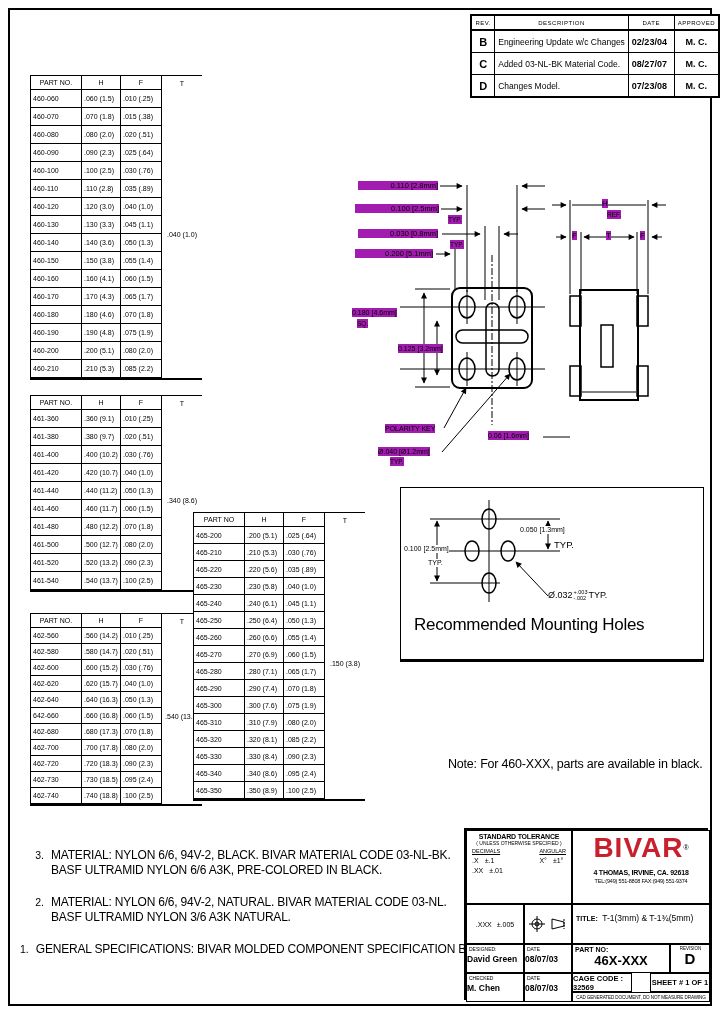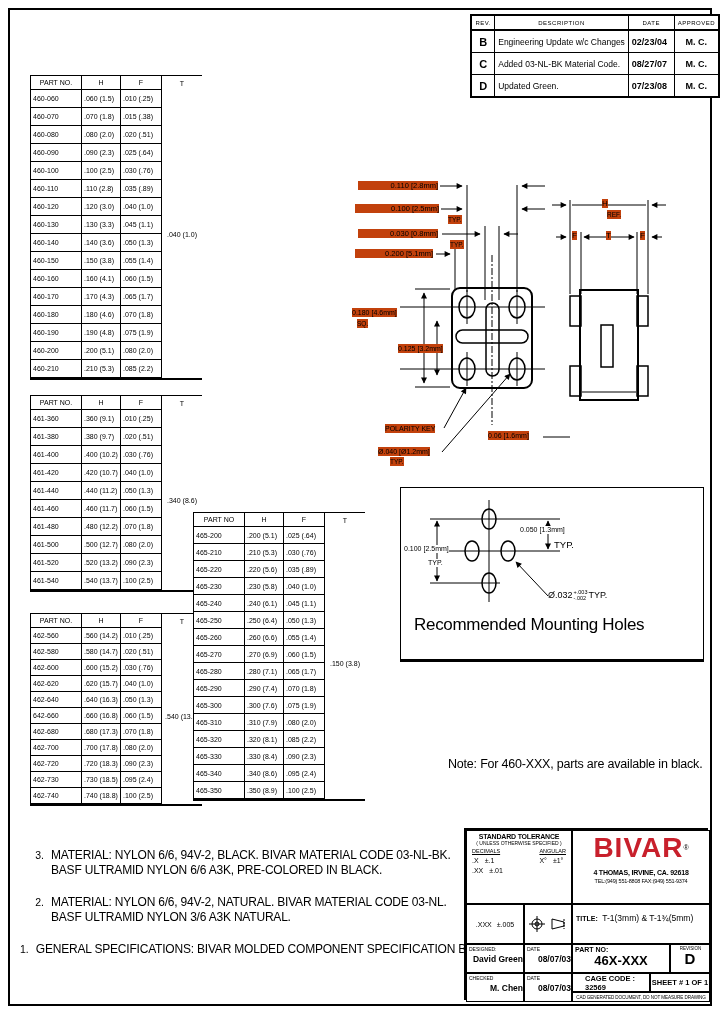--- a/index.html
+++ b/index.html
@@ -21,21 +21,21 @@
   .pt{border-collapse:collapse;}
   .pt th{border:1px solid #000;font-weight:normal;font-size:7px;height:13px;padding:0 1px;}
   .pt td{border:1px solid #000;font-size:7px;padding:0 2px;white-space:nowrap;}
   .pt .c1{width:46px;} .pt .c2{width:34px;} .pt .c3{width:36px;}
   .rh17 td{height:17px;} .rh16 td{height:16px;} .rh15 td{height:15px;}
   .tcol{width:40px;border-top:1px solid #000;display:flex;flex-direction:column;}
   .t-head{height:14px;display:flex;align-items:center;justify-content:center;font-size:7px;}
   .t-val{flex:1;display:flex;align-items:center;justify-content:center;font-size:7px;white-space:nowrap;}
 
   
-  .dlab{position:absolute;font-size:7.5px;background:#c2410c;white-space:nowrap;line-height:9px;}
+  .dlab{position:absolute;font-size:7.5px;background:#a21caf;white-space:nowrap;line-height:9px;}
   .rt{text-align:right;}
   .tiny{font-size:6.5px;}
   .mlab{position:absolute;font-size:7px;background:#fff;white-space:nowrap;line-height:8px;}
   .linework{position:absolute;left:0;top:0;}
 
   .mounting-box{position:absolute;left:400px;top:487px;width:302px;height:171px;
                 border:1px solid #000;border-bottom:3px solid #000;}
   .mounting-title{position:absolute;left:414px;top:615px;font-size:17px;letter-spacing:-.3px;}
   .dia-group{position:absolute;left:548px;top:589px;font-size:9px;background:#fff;display:flex;align-items:center;gap:1px;}
   .tolstack{display:inline-flex;flex-direction:column;font-size:5.5px;line-height:6px;}
@@ -70,25 +70,25 @@
   .title-cell{left:106px;top:74px;width:138px;height:40px;padding:2px 3px;}
   .title-label{font-size:7px;font-weight:bold;display:inline;}
   .title-l1{font-size:8.5px;display:inline;}
   .title-l2{font-size:8.5px;text-align:center;margin-top:20px;}
   .designed-cell{left:0;top:114px;width:58px;height:29px;}
   .date-cell1{left:58px;top:114px;width:48px;height:29px;}
   .partno-cell{left:106px;top:114px;width:98px;height:29px;}
   .rev-cell{left:204px;top:114px;width:40px;height:29px;text-align:center;}
   .checked-cell{left:0;top:143px;width:58px;height:29px;}
   .date-cell2{left:58px;top:143px;width:48px;height:29px;}
-  .cage-cell{left:106px;top:143px;width:78px;height:19px;display:flex;align-items:center;justify-content:center;font-size:7.5px;font-weight:bold;padding-left:12px;}
+  .cage-cell{left:106px;top:143px;width:60px;height:19px;display:flex;align-items:center;justify-content:center;font-size:7.5px;font-weight:bold;}
   .sheet-cell{left:184px;top:143px;width:60px;height:19px;display:flex;align-items:center;justify-content:center;font-size:7.5px;font-weight:bold;}
   .footer-cell{left:106px;top:162px;width:138px;height:10px;display:flex;align-items:center;justify-content:center;font-size:4.6px;letter-spacing:-.1px;}
   .cell-label{font-size:5px;padding:1px 0 0 2px;}
-  .cell-value{font-size:8.5px;font-weight:bold;text-align:right;margin-top:2px;}
+  .cell-value{font-size:8.5px;font-weight:bold;text-align:left;margin-top:2px;}
   .pn-value{font-size:13px;text-align:center;margin-top:0;}
   .rev-letter{font-size:15px;font-weight:bold;line-height:16px;}
 </style>
 </head>
 <body>
 
 <div class="sheet">
   <div class="outer-border"></div>
 
   <table class="revtbl">
@@ -111,21 +111,21 @@
 
         <tr>
           <td class="rv-rev">C</td>
           <td class="rv-desc">Added 03-NL-BK Material Code.</td>
           <td class="rv-date">08/27/07</td>
           <td class="rv-appr">M. C.</td>
         </tr>
 
         <tr>
           <td class="rv-rev">D</td>
-          <td class="rv-desc">Updated Green.</td>
+          <td class="rv-desc">Changes Model.</td>
           <td class="rv-date">07/23/08</td>
           <td class="rv-appr">M. C.</td>
         </tr>
       </tbody>
   </table>
 
   <div class="ptwrap rh17" style="left:30px;top:75px;">
     <table class="pt">
       <thead>
           <tr>

